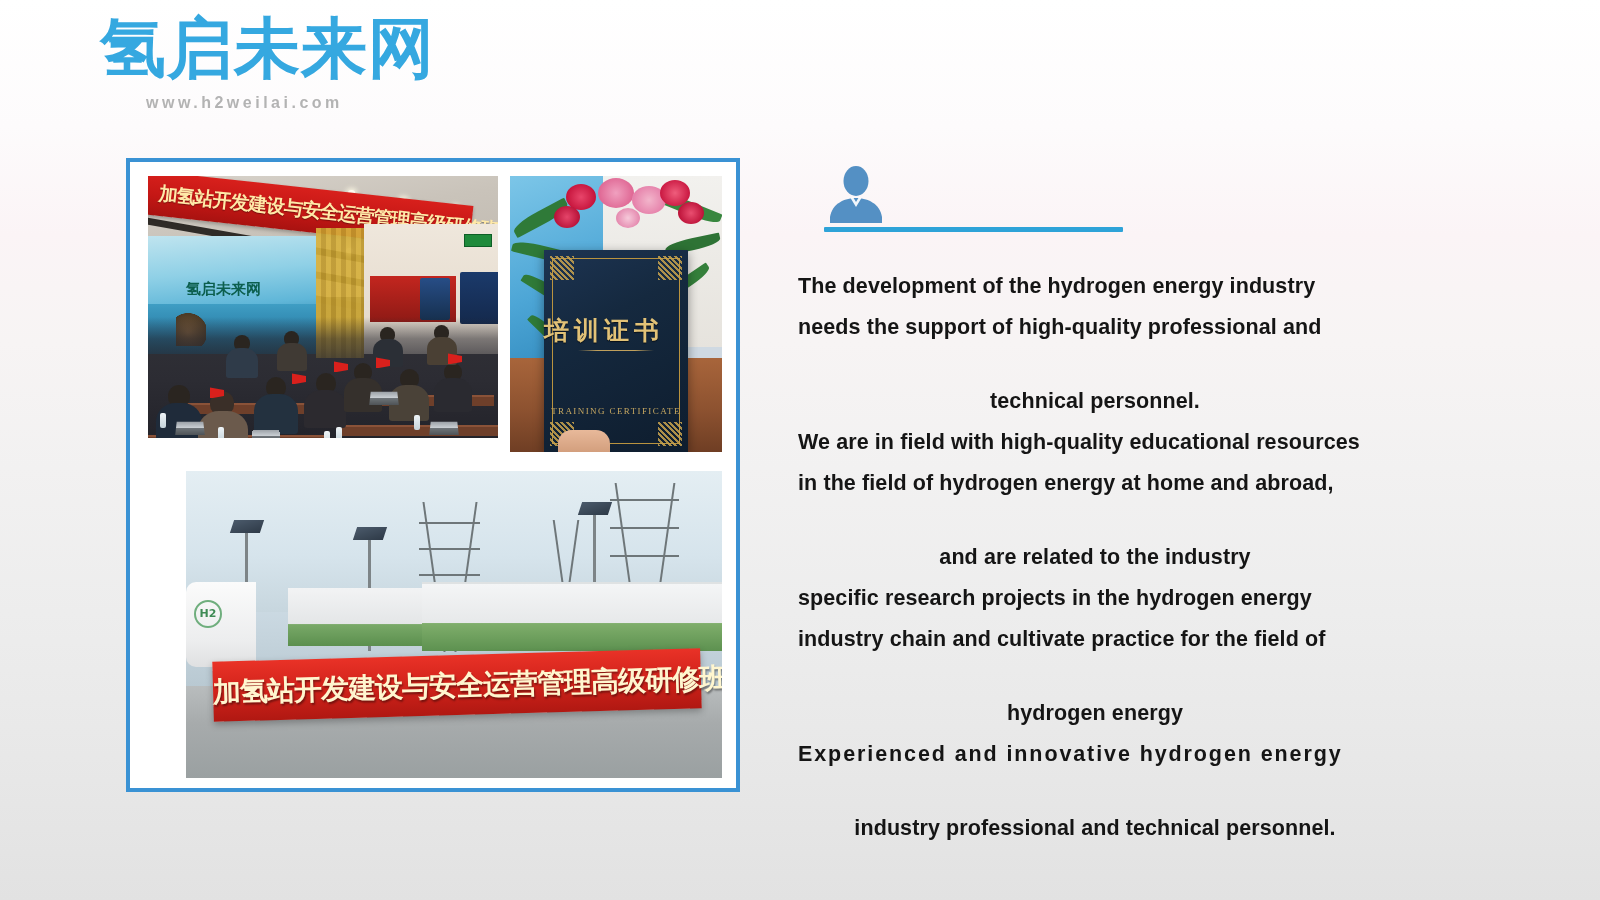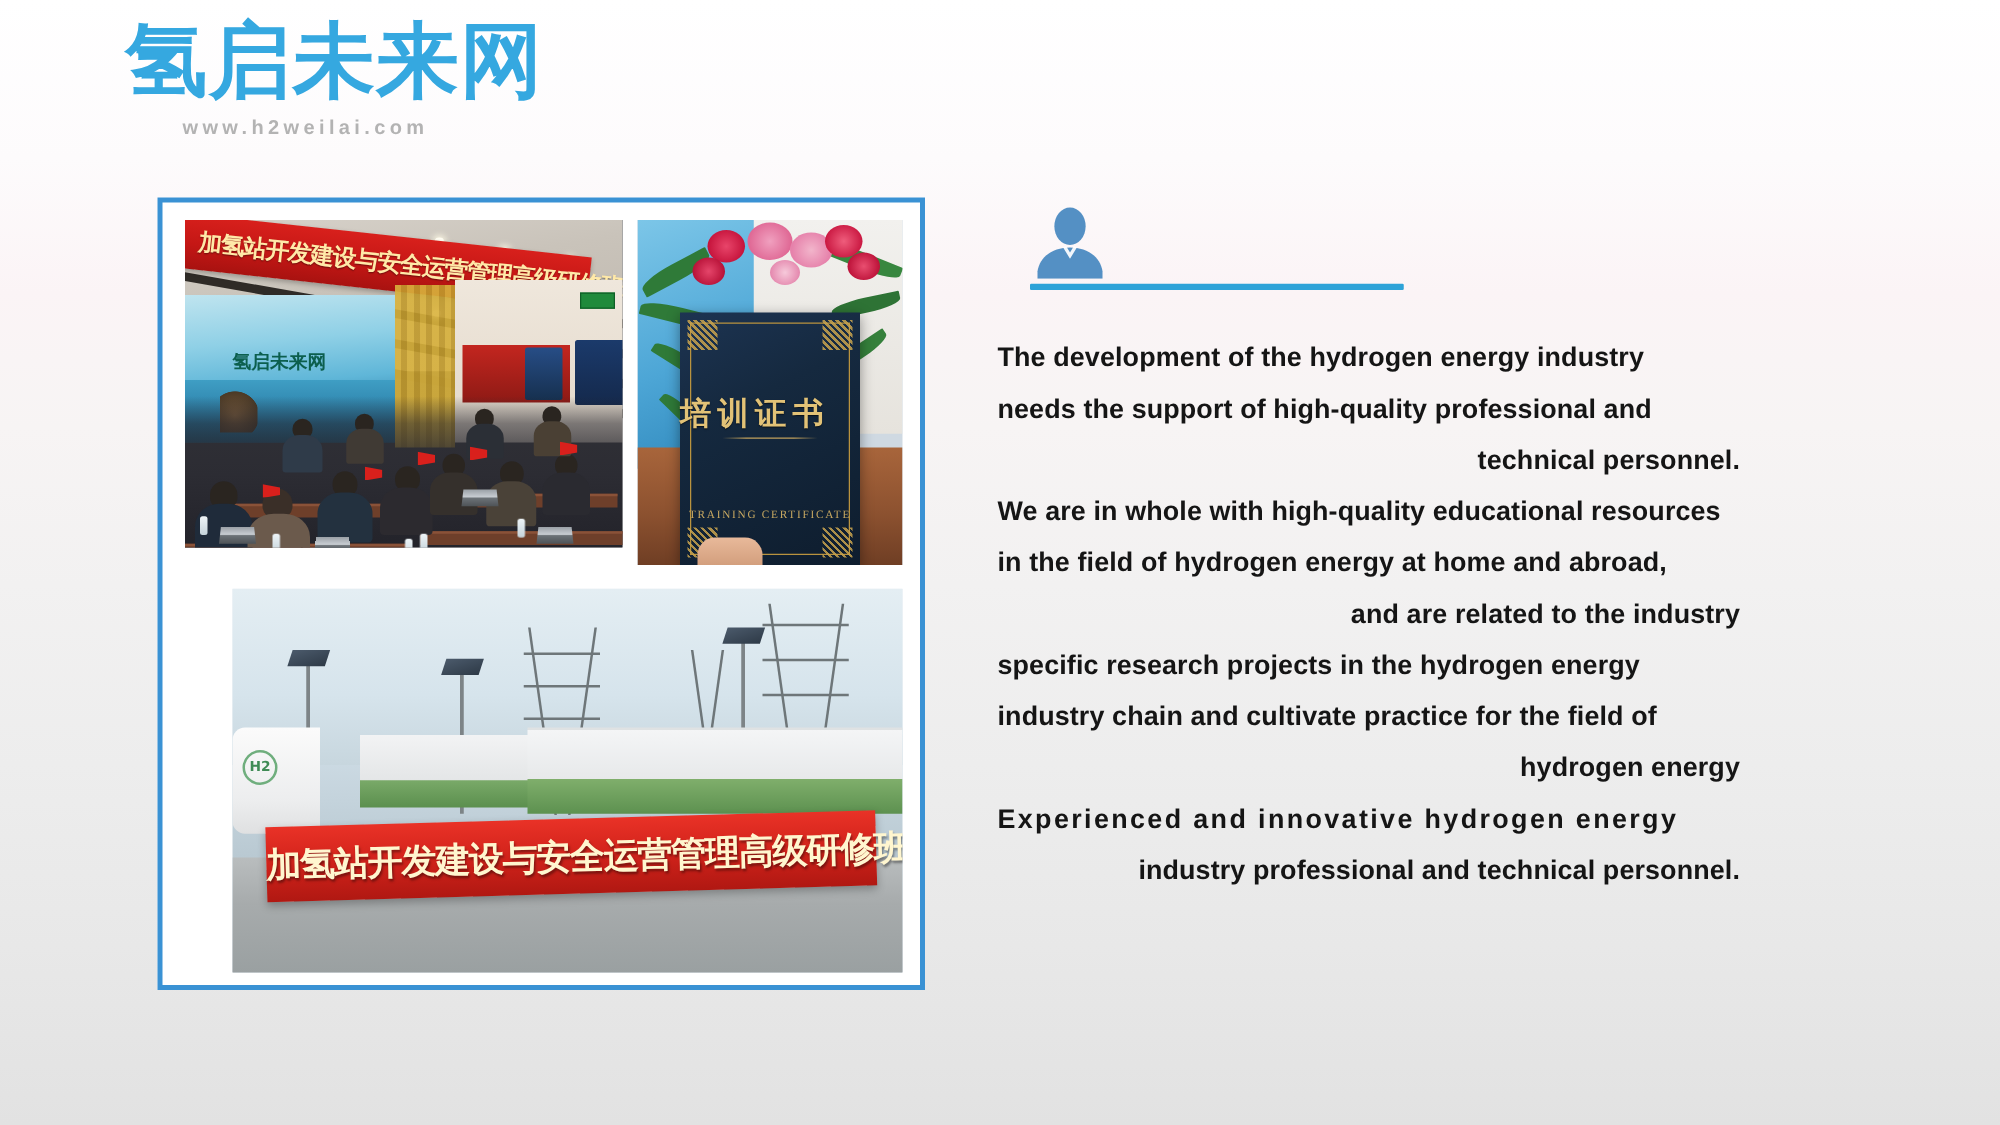--- a/index.html
+++ b/index.html
@@ -347,21 +347,22 @@
     margin: 0;
     font-size: 21.5px;
     font-weight: 700;
     line-height: 41px;
     color: #151515;
     text-align: justify;
     text-justify: inter-word;
     letter-spacing: .1px;
   }
   .body-copy p.last-of-para {
-    text-align: right;
+    text-align: center;
+    margin-top: 33px;
   }
   .body-copy p.spaced {
     letter-spacing: 1.9px;
   }
 </style>
 </head>
 <body>
 
 <div id="slide">
 
@@ -540,21 +541,21 @@
       </svg>
     </div>
   </div>
   <div class="blue-rule"></div>
 
   <div class="body-copy">
     <p>The development of the hydrogen energy industry</p>
     <p>needs the support of high-quality professional and</p>
     <p class="last-of-para">technical personnel.</p>
 
-    <p>We are in whole with high-quality educational resources</p>
+    <p>We are in field with high-quality educational resources</p>
     <p>in the field of hydrogen energy at home and abroad,</p>
     <p class="last-of-para">and are related to the industry</p>
 
     <p>specific research projects in the hydrogen energy</p>
 
     <p>industry chain and cultivate practice for the field of</p>
     <p class="last-of-para">hydrogen energy</p>
 
     <p class="spaced">Experienced and innovative hydrogen energy</p>
     <p class="last-of-para">industry professional and technical personnel.</p>

